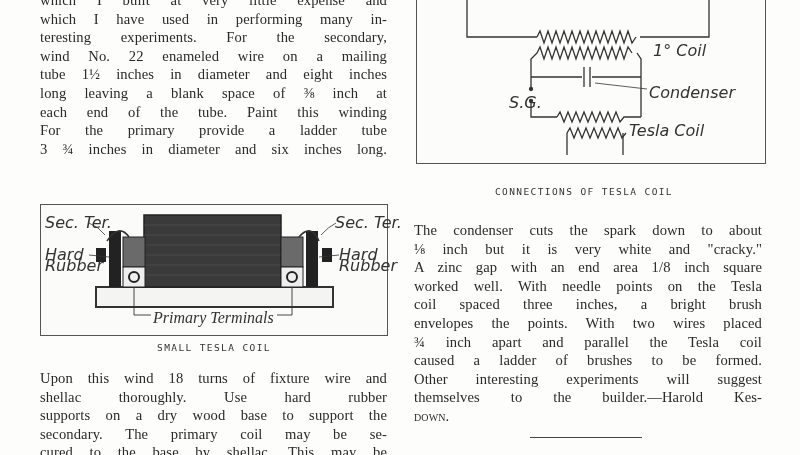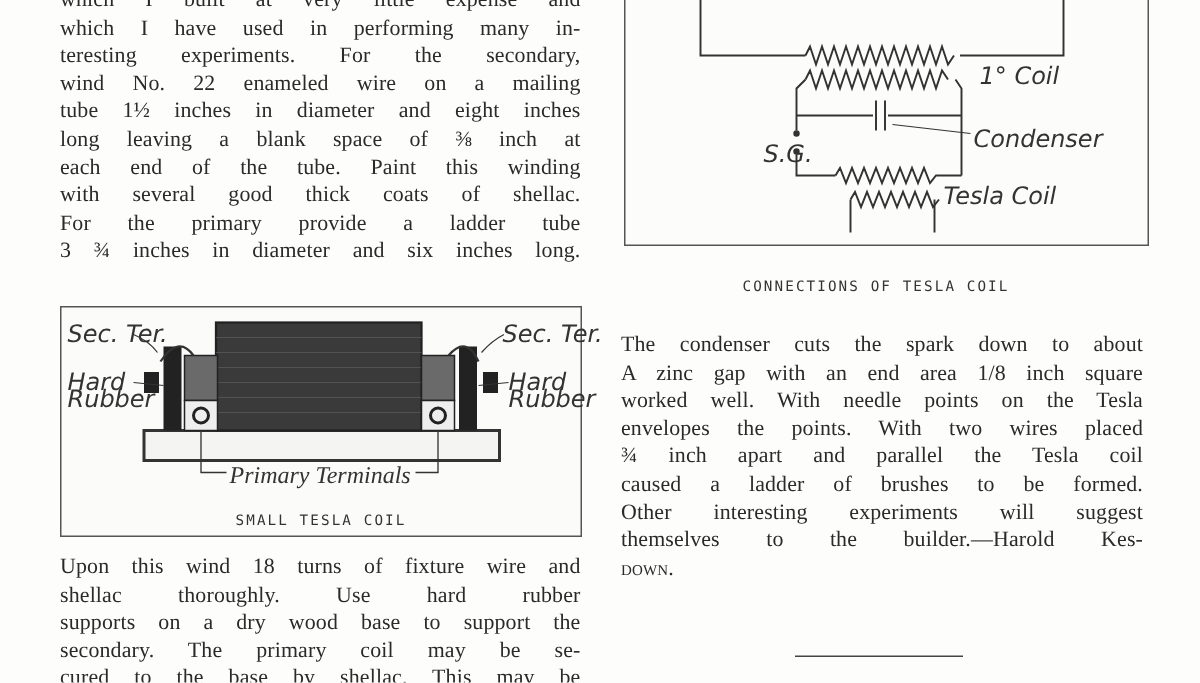--- a/index.html
+++ b/index.html
@@ -15,21 +15,21 @@
     font-size:14.6px; line-height:18.6px; text-align:justify; margin:0;
     letter-spacing:0.1px;
   }
   .para .line { display:block; text-align:justify; text-align-last:justify; white-space:nowrap; }
   .para .line.last { text-align-last:left; }
   .p1 { position:absolute; left:0; top:-9px; width:347px; }
   .p2 { position:absolute; left:0; top:369px; width:347px; }
   .p3 { position:absolute; left:0; top:221px; width:348px; }
 
   .fig-left {
-    position:absolute; left:40px; top:204px; width:348px; height:154px;
+    position:absolute; left:40px; top:204px; width:348px; height:132px;
     border:1.5px solid #555; box-sizing:border-box; background:#fbfbfa;
   }
   .caption {
     position:absolute; font-family:"DejaVu Sans Mono","Liberation Mono",monospace;
     font-weight:normal; font-size:9.5px; letter-spacing:1.4px; color:#333;
     text-align:center;
   }
   .cap-left { left:40px; top:342px; width:348px; }
   .cap-right { left:414px; top:186px; width:340px; }
 
@@ -50,21 +50,20 @@
 
 <div class="col col-left">
   <p class="para p1">
     <span class="line">which I built at very little expense and</span>
     <span class="line">which I have used in performing many in-</span>
     <span class="line">teresting experiments.  For the secondary,</span>
     <span class="line">wind No. 22 enameled wire on a mailing</span>
     <span class="line">tube 1½ inches in diameter and eight inches</span>
     <span class="line">long leaving a blank space of ⅜ inch at</span>
     <span class="line">each end of the tube.  Paint this winding</span>
-    <span class="line">with several good thick coats of shellac.</span>
     <span class="line">For the primary provide a ladder tube</span>
     <span class="line">3 ¾ inches in diameter and six inches long.</span>
   </p>
   <p class="para p2">
     <span class="line">Upon this wind 18 turns of fixture wire and</span>
     <span class="line">shellac   thoroughly.   Use   hard   rubber</span>
     <span class="line">supports on a dry wood base to support the</span>
     <span class="line">secondary.  The primary coil may be se-</span>
     <span class="line">cured to the base by shellac.  This may be</span>
   </p>
@@ -150,22 +149,24 @@
   <span class="fig-label" style="left:236px;top:46px;">1° Coil</span>
   <span class="fig-label" style="left:232px;top:88px;">Condenser</span>
   <span class="fig-label" style="left:92px;top:98px;">S.G.</span>
   <span class="fig-label" style="left:212px;top:126px;">Tesla Coil</span>
 </div>
 <div class="caption cap-right">CONNECTIONS OF TESLA COIL</div>
 
 <div class="col col-right">
   <p class="para p3">
     <span class="line">The condenser cuts the spark down to about</span>
+    <span class="line">⅛ inch but it is very white and "cracky."</span>
     <span class="line">A zinc gap with an end area 1/8 inch square</span>
     <span class="line">worked well. With needle points on the Tesla</span>
+    <span class="line">coil spaced three inches, a bright brush</span>
     <span class="line">envelopes the points.  With two wires placed</span>
     <span class="line">¾ inch apart and parallel the Tesla coil</span>
     <span class="line">caused a ladder of brushes to be formed.</span>
     <span class="line">Other interesting experiments will suggest</span>
     <span class="line">themselves to the builder.—Harold Kes-</span>
     <span class="line last smallcaps">down.</span>
   </p>
 </div>
 
 <div class="rule"></div>

